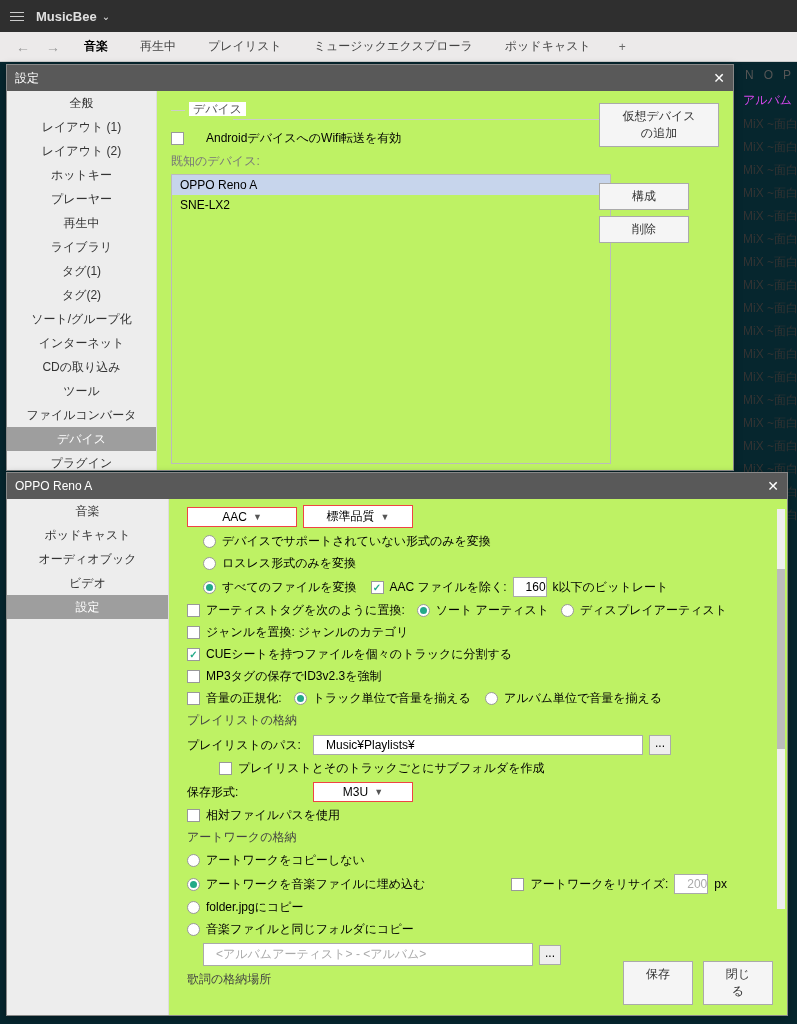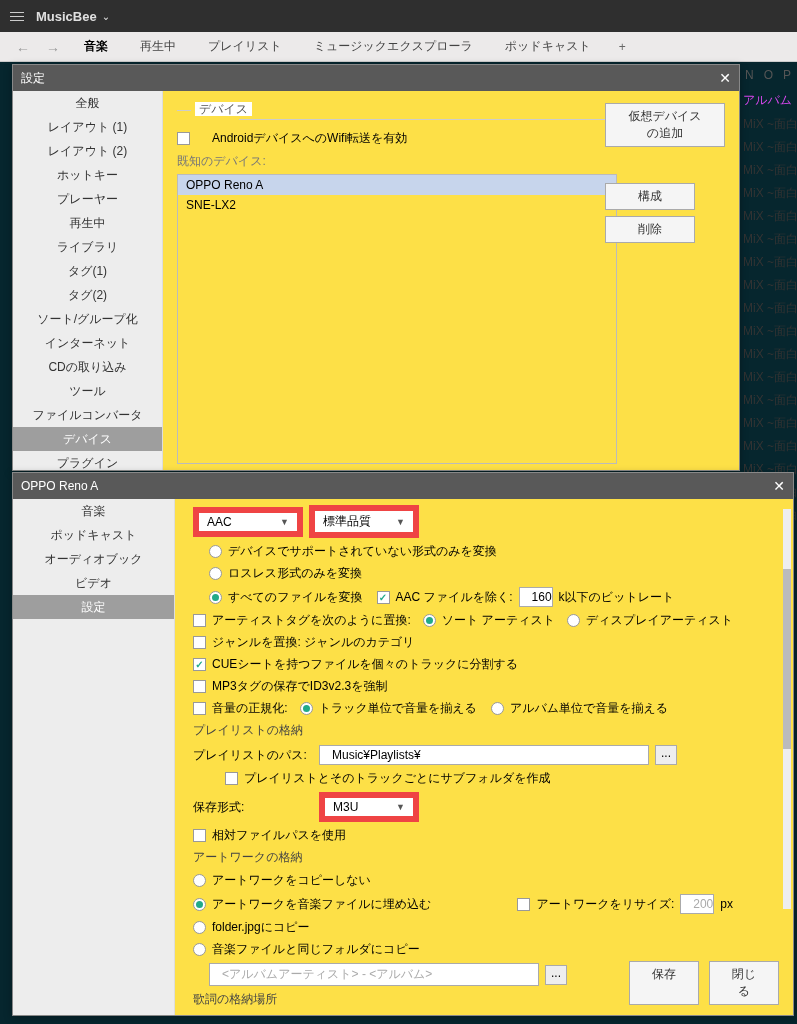--- a/index.html
+++ b/index.html
@@ -10,21 +10,21 @@
 .hamburger span { width: 14px; height: 1px; background: #ccc; }
 .title-app { font-weight: bold; font-size: 13px; }
 .title-caret { margin-left: 5px; font-size: 10px; }
 
 .tabbar { background: #eceaea; height: 30px; display: flex; align-items: center; padding: 0 8px; border-bottom: 1px solid #ccc; }
 .navarrow { color: #999; padding: 0 8px; font-size: 14px; cursor: pointer; }
 .tab { padding: 0 16px; color: #444; cursor: pointer; height: 100%; display: flex; align-items: center; }
 .tab.active { font-weight: bold; color: #000; }
 .plus { padding: 0 12px; color: #666; cursor: pointer; }
 
-.dialog { position: absolute; left: 12px; background: #fde047; border: 1px solid #888; box-shadow: 0 2px 8px rgba(0,0,0,.3); }
+.dialog { position: absolute; left: 6px; background: #bef264; border: 1px solid #888; box-shadow: 0 2px 8px rgba(0,0,0,.3); }
 .dlg-head { background: #595959; color: #fff; height: 26px; display: flex; align-items: center; justify-content: space-between; padding: 0 8px; }
 .dlg-close { cursor: pointer; font-size: 14px; }
 
 .dlg1 { top: 64px; width: 728px; height: 407px; }
 .dlg-body { display: flex; height: calc(100% - 26px); }
 .sidenav { width: 150px; background: #ededed; border-right: 1px solid #ddd; }
 .sidenav-item { height: 24px; display: flex; align-items: center; justify-content: center; color: #333; cursor: pointer; }
 .sidenav-item.selected { background: #9e9e9e; color: #fff; }
 .dlg-content { flex: 1; padding: 10px 14px; position: relative; }
 
@@ -51,21 +51,21 @@
 .right-strip { position: absolute; top: 62px; right: 0; width: 56px; }
 .alpha { display: flex; gap: 10px; color: #555; padding: 6px 4px; }
 .album-label { color: #d946ef; padding: 4px 2px; }
 .mix-item { color: #333; padding: 3px 2px; white-space: nowrap; }
 
 .dlg2 { top: 472px; width: 782px; height: 544px; }
 .dlg2 .dlg-body { height: calc(100% - 26px); }
 .dlg2 .sidenav { width: 162px; }
 .dlg2 .dlg-content { padding: 6px 14px 10px 18px; overflow: hidden; }
 
-.dropdown { border: 6px solid #ef4444; background: #fff; padding: 2px 8px; display: inline-flex; align-items: center; justify-content: space-between; }
+.dropdown { border: 1px solid #ef4444; background: #fff; padding: 2px 21px; display: inline-flex; align-items: center; justify-content: center; }
 .dropdown .caret { font-size: 9px; color: #555; margin-left: 6px; }
 .textin { border: 1px solid #aaa; padding: 2px 12px; background: #fff; }
 .section-label { color: #444; margin: 0 0 6px 0; }
 .row { display: flex; align-items: center; gap: 6px; margin-bottom: 5px; }
 .indent { margin-left: 16px; }
 .indent2 { margin-left: 32px; }
 .placeholder { color: #aaa; }
 .btn-dots { border: 1px solid #aaa; background: #eee; width: 22px; height: 20px; text-align: center; cursor: pointer; }
 .footer-btns { position: absolute; right: 14px; bottom: 10px; display: flex; gap: 10px; }
 .scrollbar-v { position: absolute; right: 2px; top: 10px; width: 8px; height: 400px; background: #eee; }

